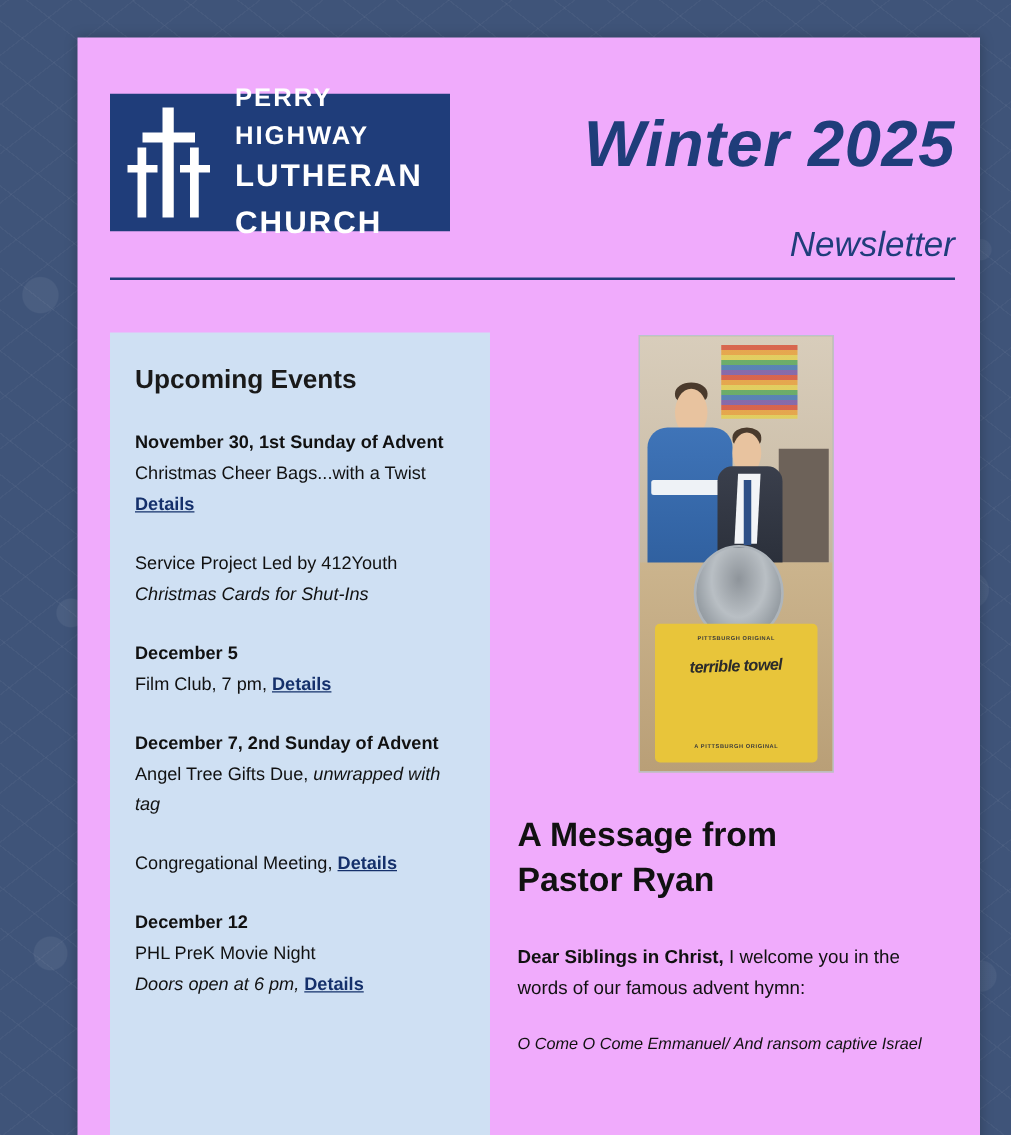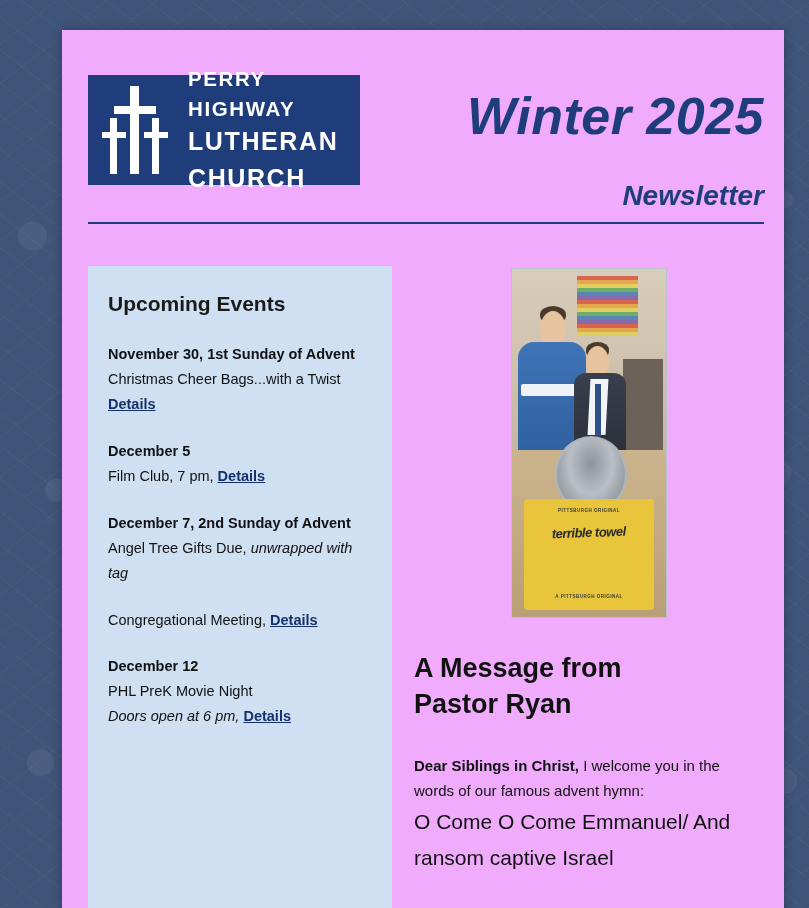--- a/index.html
+++ b/index.html
@@ -103,21 +103,21 @@
     color: #1f3d7a;
     letter-spacing: 0.5px;
     margin-left: 29px;
   }
   .issue-sub {
     position: absolute;
     right: 20px;
     top: 150px;
     font-size: 28px;
     font-style: italic;
-    font-weight: bold;
+    font-weight: normal;
     color: #1f3d7a;
   }
   .masthead-rule {
     position: absolute;
     left: 26px;
     right: 20px;
     top: 192px;
     height: 2px;
     background: #1f3d7a;
   }
@@ -257,21 +257,23 @@
     line-height: 1.35;
   }
   .msg-body {
     margin-top: 30px;
     font-size: 15px;
     color: #111111;
     line-height: 1.7;
   }
   .msg-body .salut { font-weight: bold; }
   .msg-verse {
-    font-size: 21px;
+    margin-top: 20px;
+    font-size: 13px;
+    font-style: italic;
     color: #111111;
     line-height: 1.7;
   }
 </style>
 </head>
 <body>
 
 <div id="bg-pattern"></div>
 
 <div id="page-sheet">
@@ -302,20 +304,24 @@
 
     <div class="events-panel">
       <div class="events-title">Upcoming Events</div>
 
       <div class="event">
         <div class="hdr">November 30, 1st Sunday of Advent</div>
         <div>Christmas Cheer Bags...with a Twist</div>
         <div><span class="lnk">Details</span></div>
       </div>
 
+      <div class="event">
+        <div>Service Project Led by 412Youth</div>
+        <div class="ital">Christmas Cards for Shut-Ins</div>
+      </div>
 
       <div class="event">
         <div class="hdr">December 5</div>
         <div>
           <span>Film Club, 7 pm,</span>
           <span class="lnk">Details</span>
         </div>
       </div>
 
 

